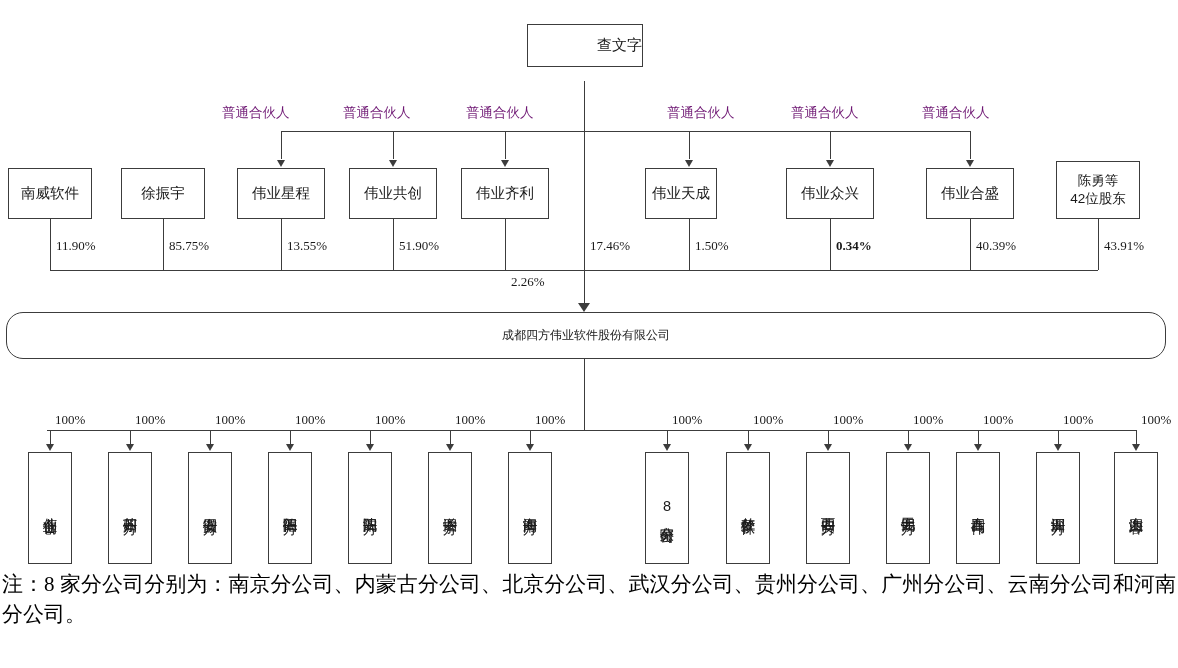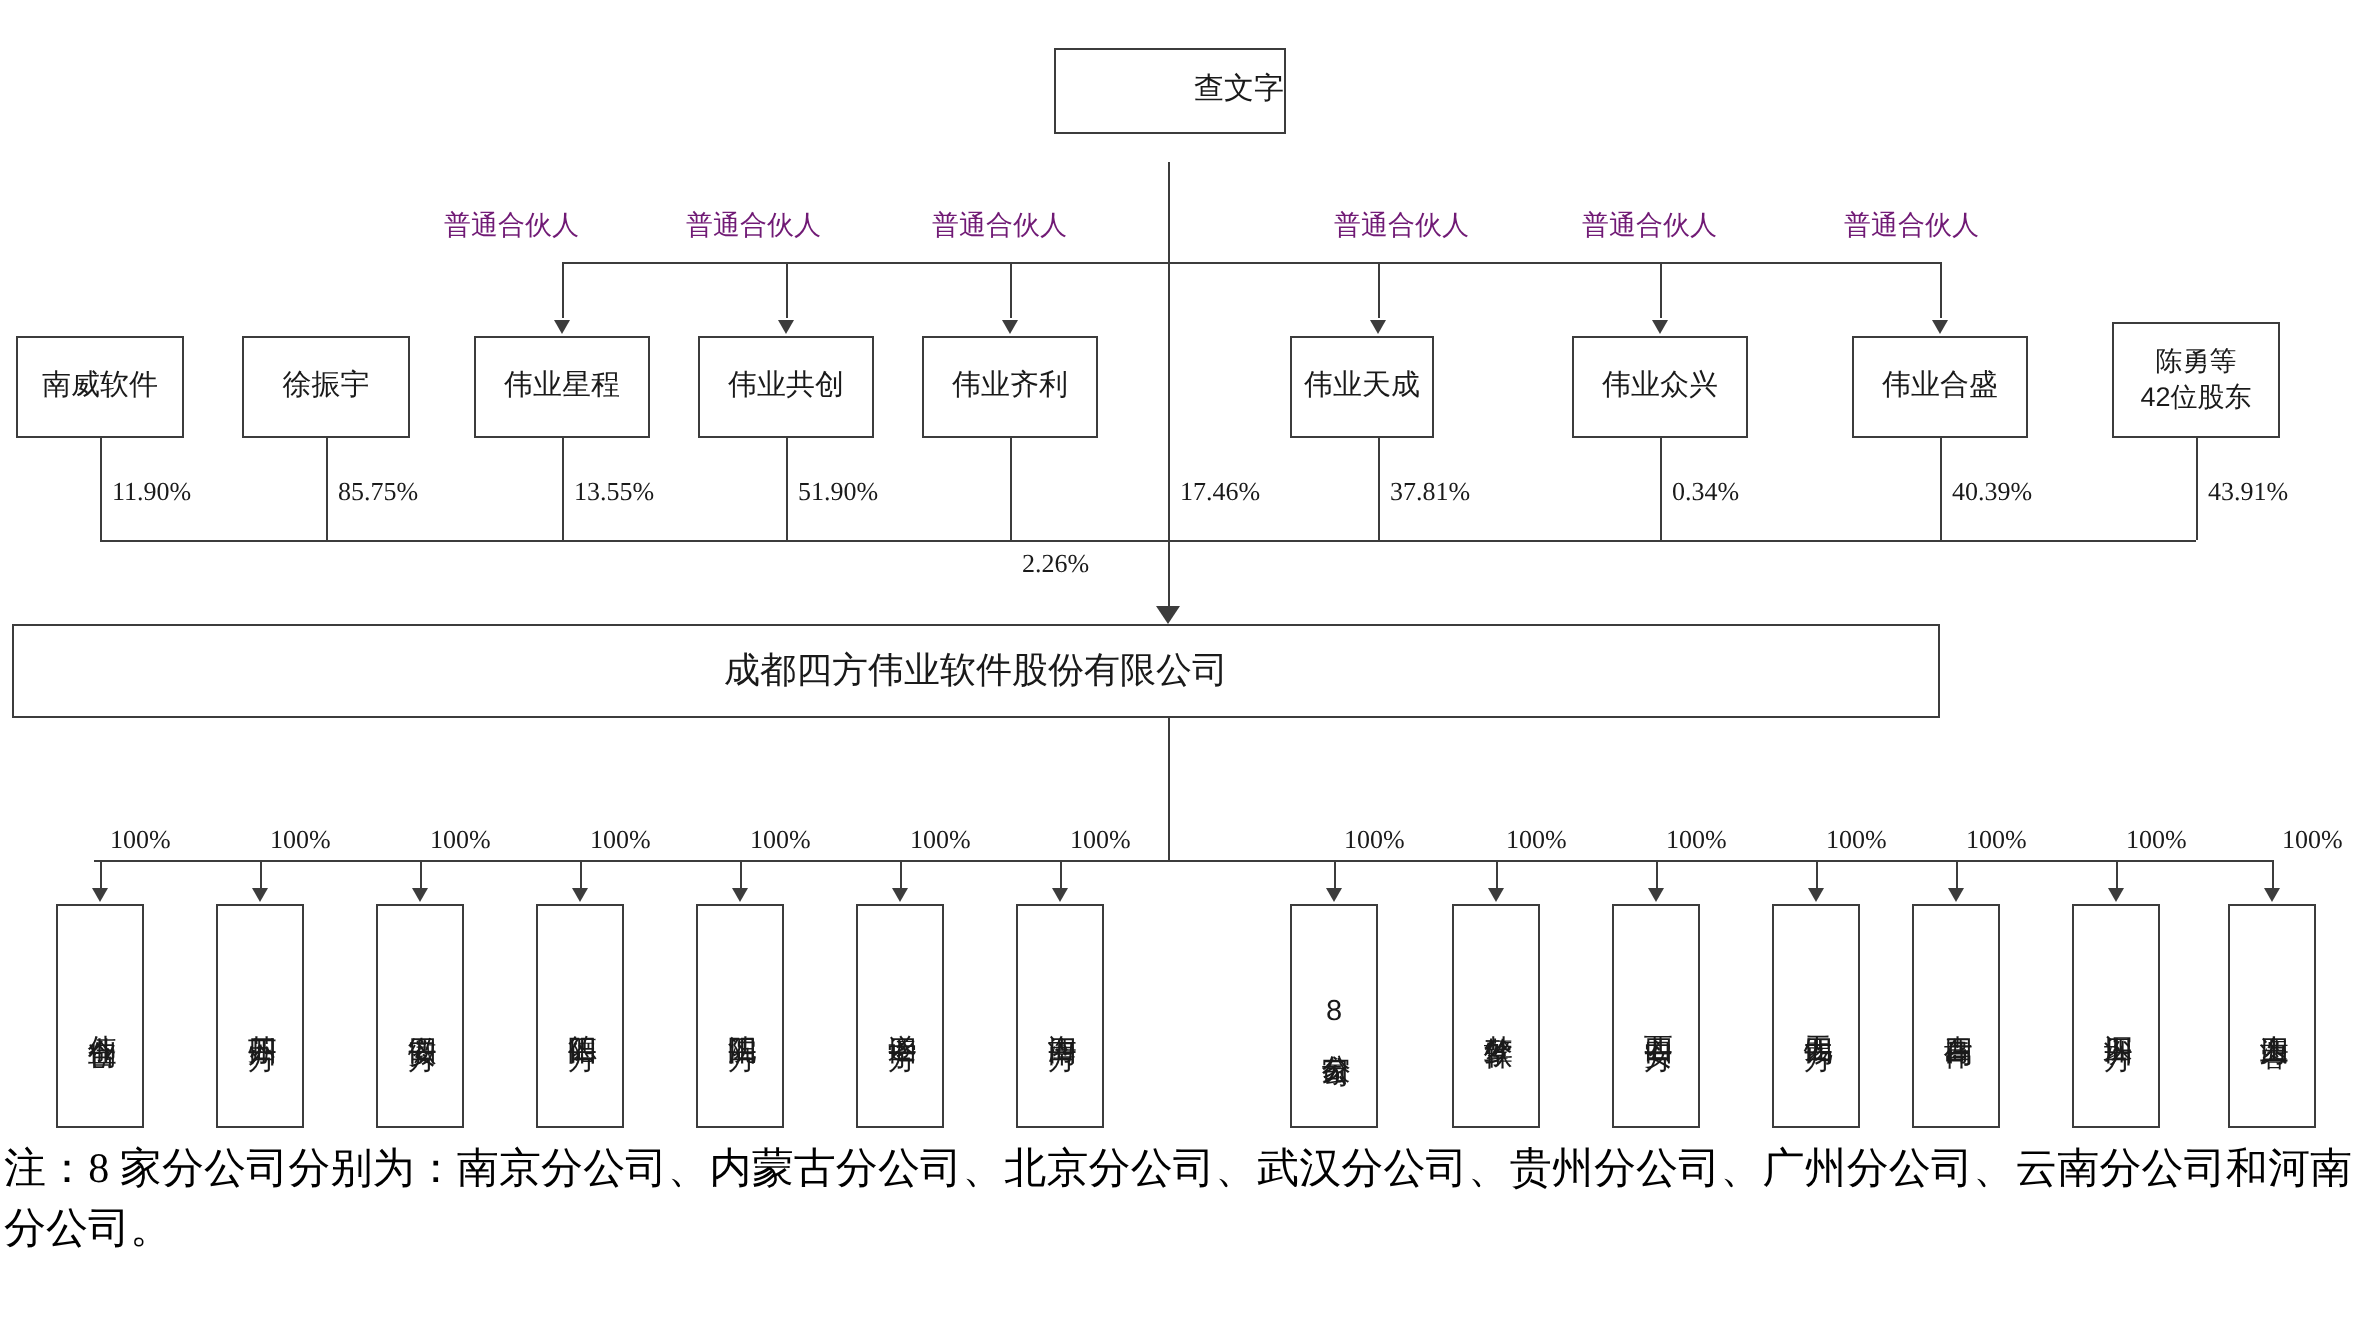--- a/index.html
+++ b/index.html
@@ -72,23 +72,24 @@
   
   .partner-box{
     top:168px;height:51px;
     font-size:14.5px;
     font-family:"Liberation Sans","DejaVu Sans",sans-serif;
   }
   .partner-box.two-line{top:161px;height:58px;font-size:13.5px;line-height:1.35;}
 
   
   #company-box{
-    left:6px;top:312px;width:964px;height:47px;
-    font-size:18px;
-    font-family:"Liberation Sans","DejaVu Sans",sans-serif;
+    left:6px;top:312px;width:1160px;height:47px;
+    font-size:12px;
+    font-family:"Liberation Sans","DejaVu Sans",sans-serif;
+    border-radius:17px;
   }
 
   
   .sub-box{
     top:452px;height:112px;width:44px;
     font-size:14.5px;
     font-family:"Liberation Sans","DejaVu Sans",sans-serif;
     writing-mode:vertical-rl;
     text-orientation:upright;
     letter-spacing:1px;
@@ -182,22 +183,22 @@
       </div>
       <div class="vline" style="left:1098px;top:219px;height:51px;"></div>
     </div>
 
   <div id="percent-layer">
       <div class="pct" style="left:56px;top:238px;">11.90%</div>
       <div class="pct" style="left:169px;top:238px;">85.75%</div>
       <div class="pct" style="left:287px;top:238px;">13.55%</div>
       <div class="pct" style="left:399px;top:238px;">51.90%</div>
       <div class="pct" style="left:511px;top:238px;margin-top:36px;">2.26%</div>
-      <div class="pct" style="left:695px;top:238px;">37.81%</div>
-      <div class="pct" style="left:836px;top:238px;">0.34%</div>
+      <div class="pct" style="left:695px;top:238px;">1.50%</div>
+      <div class="pct" style="left:836px;top:238px;font-weight:bold;">0.34%</div>
       <div class="pct" style="left:976px;top:238px;">40.39%</div>
       <div class="pct" style="left:1104px;top:238px;">43.91%</div>
       <div class="pct" style="left:590px;top:238px;">17.46%</div>
     </div>
 
   <div class="hline" style="left:50px;top:270px;width:1048px;"></div>
 
   <div class="box" id="company-box">
     <span class="txt">成都四方伟业软件股份有限公司</span>
   </div>

